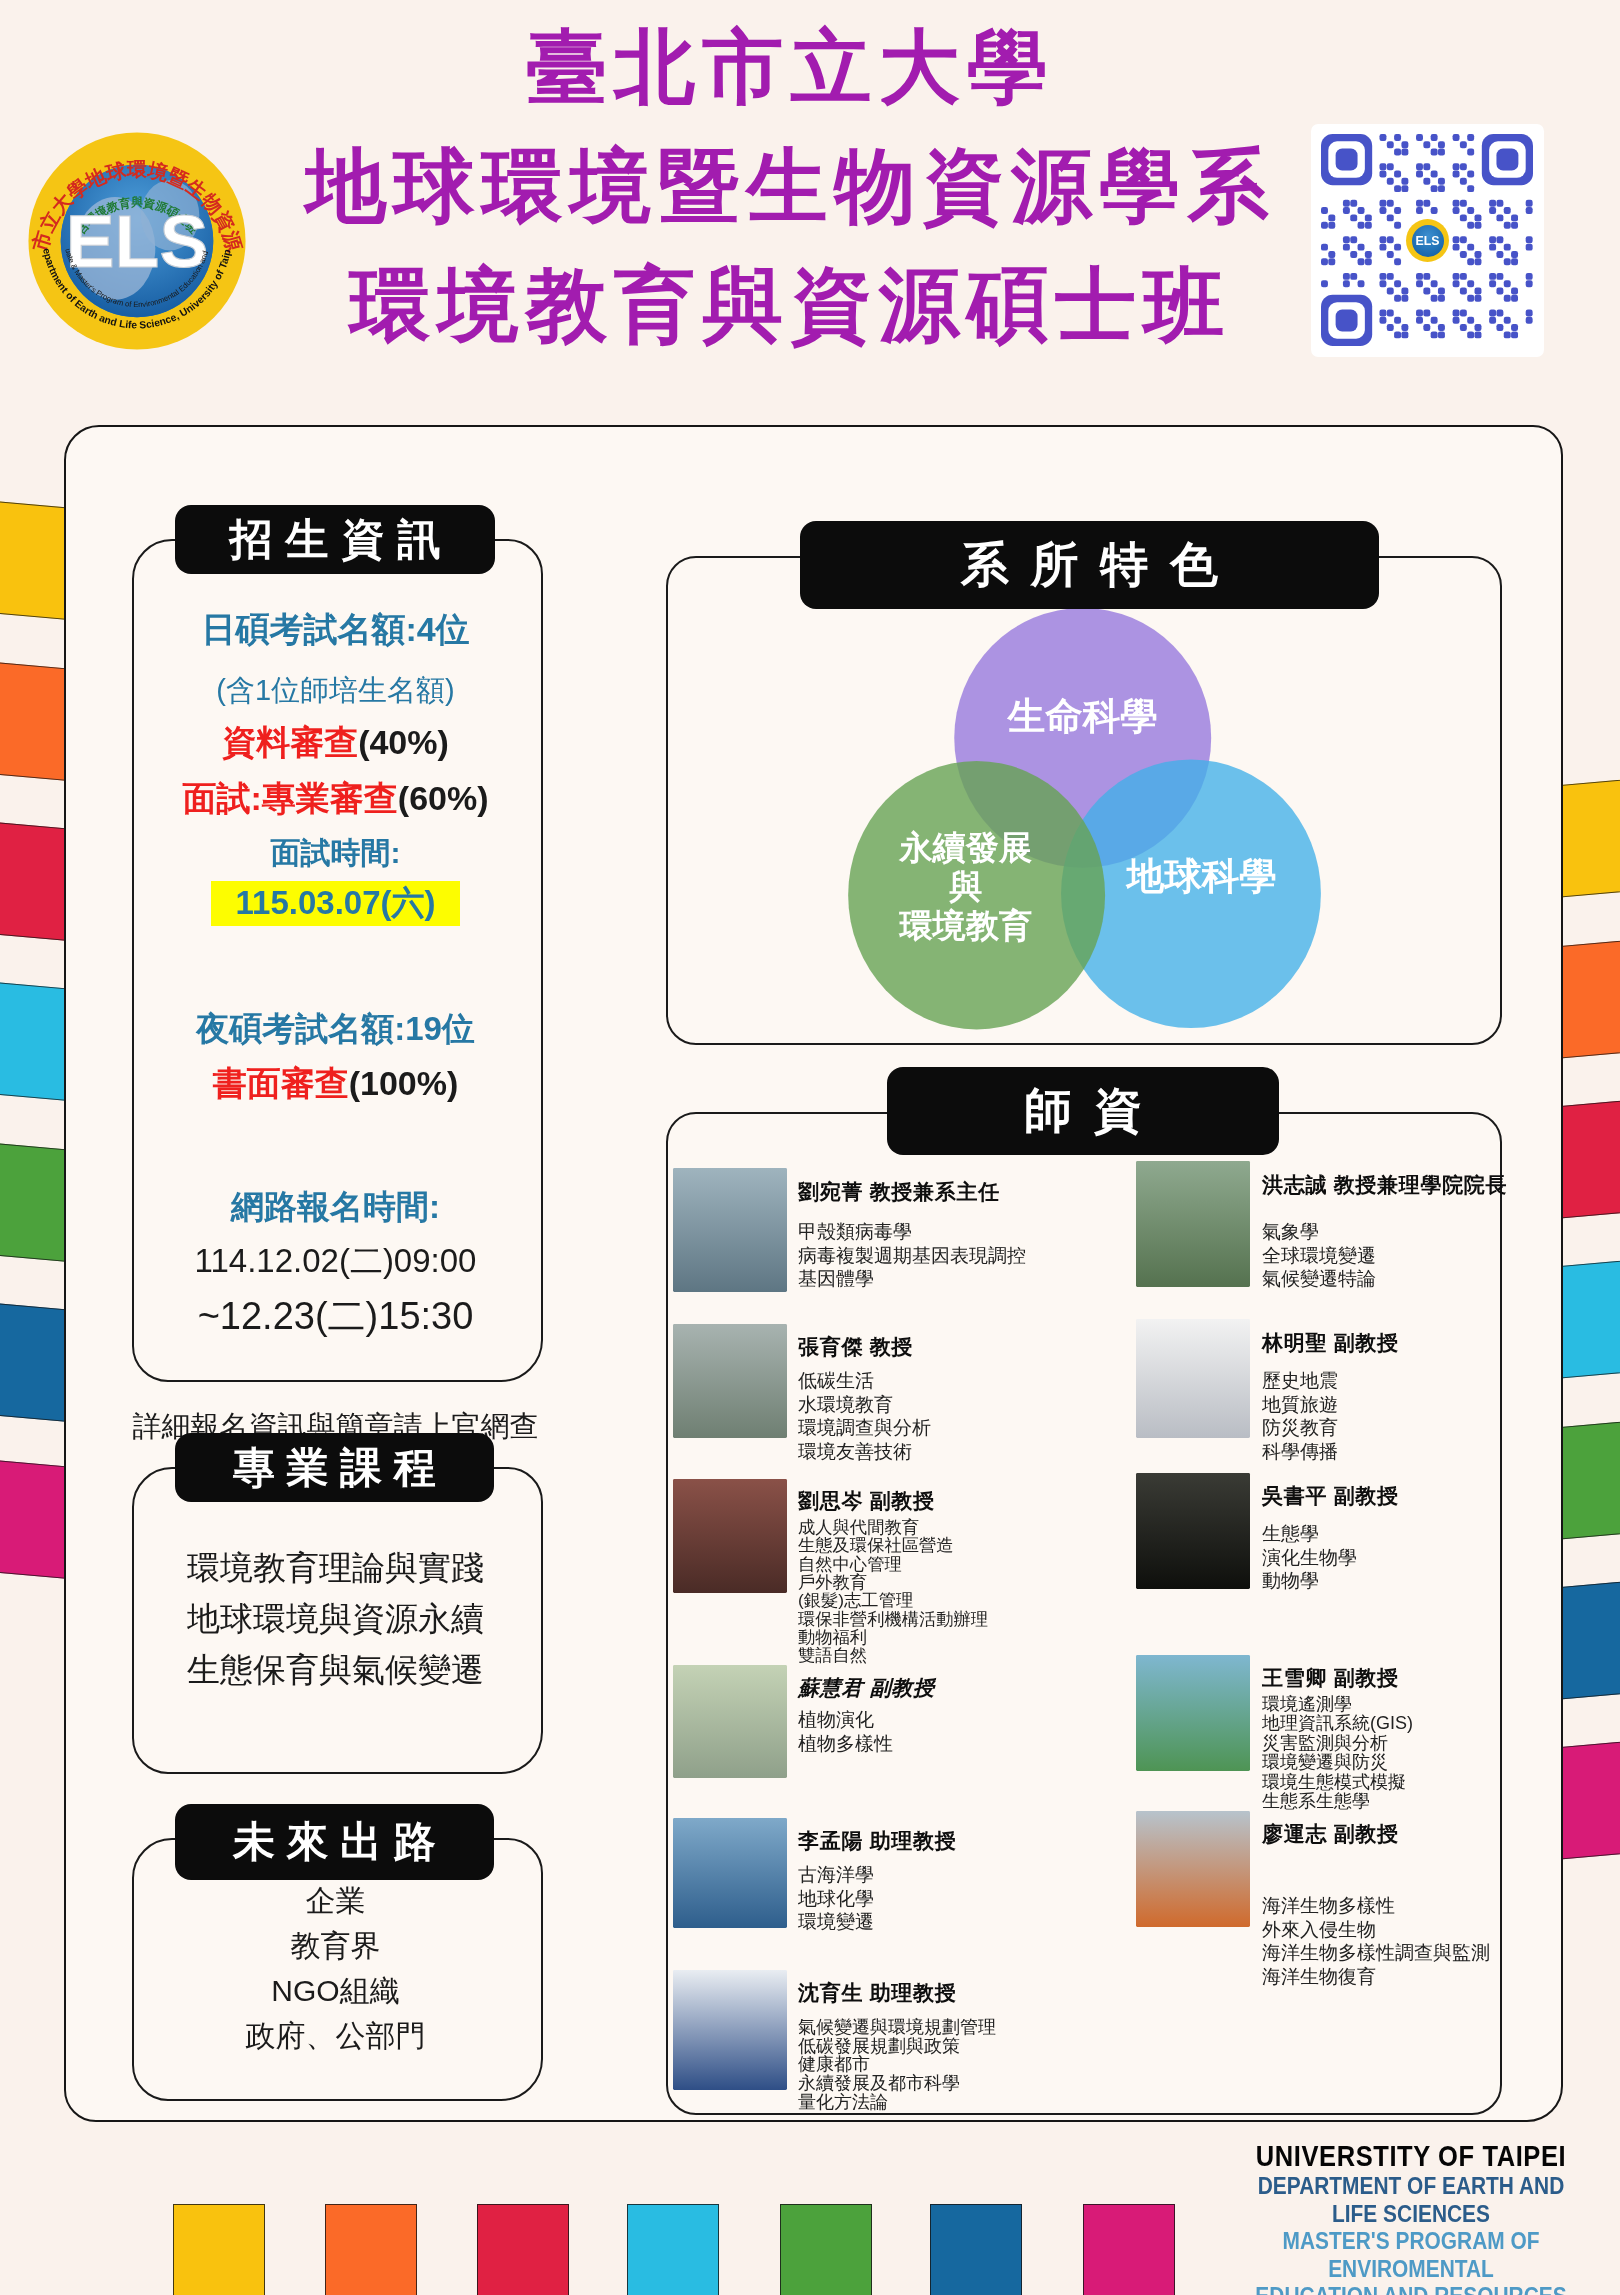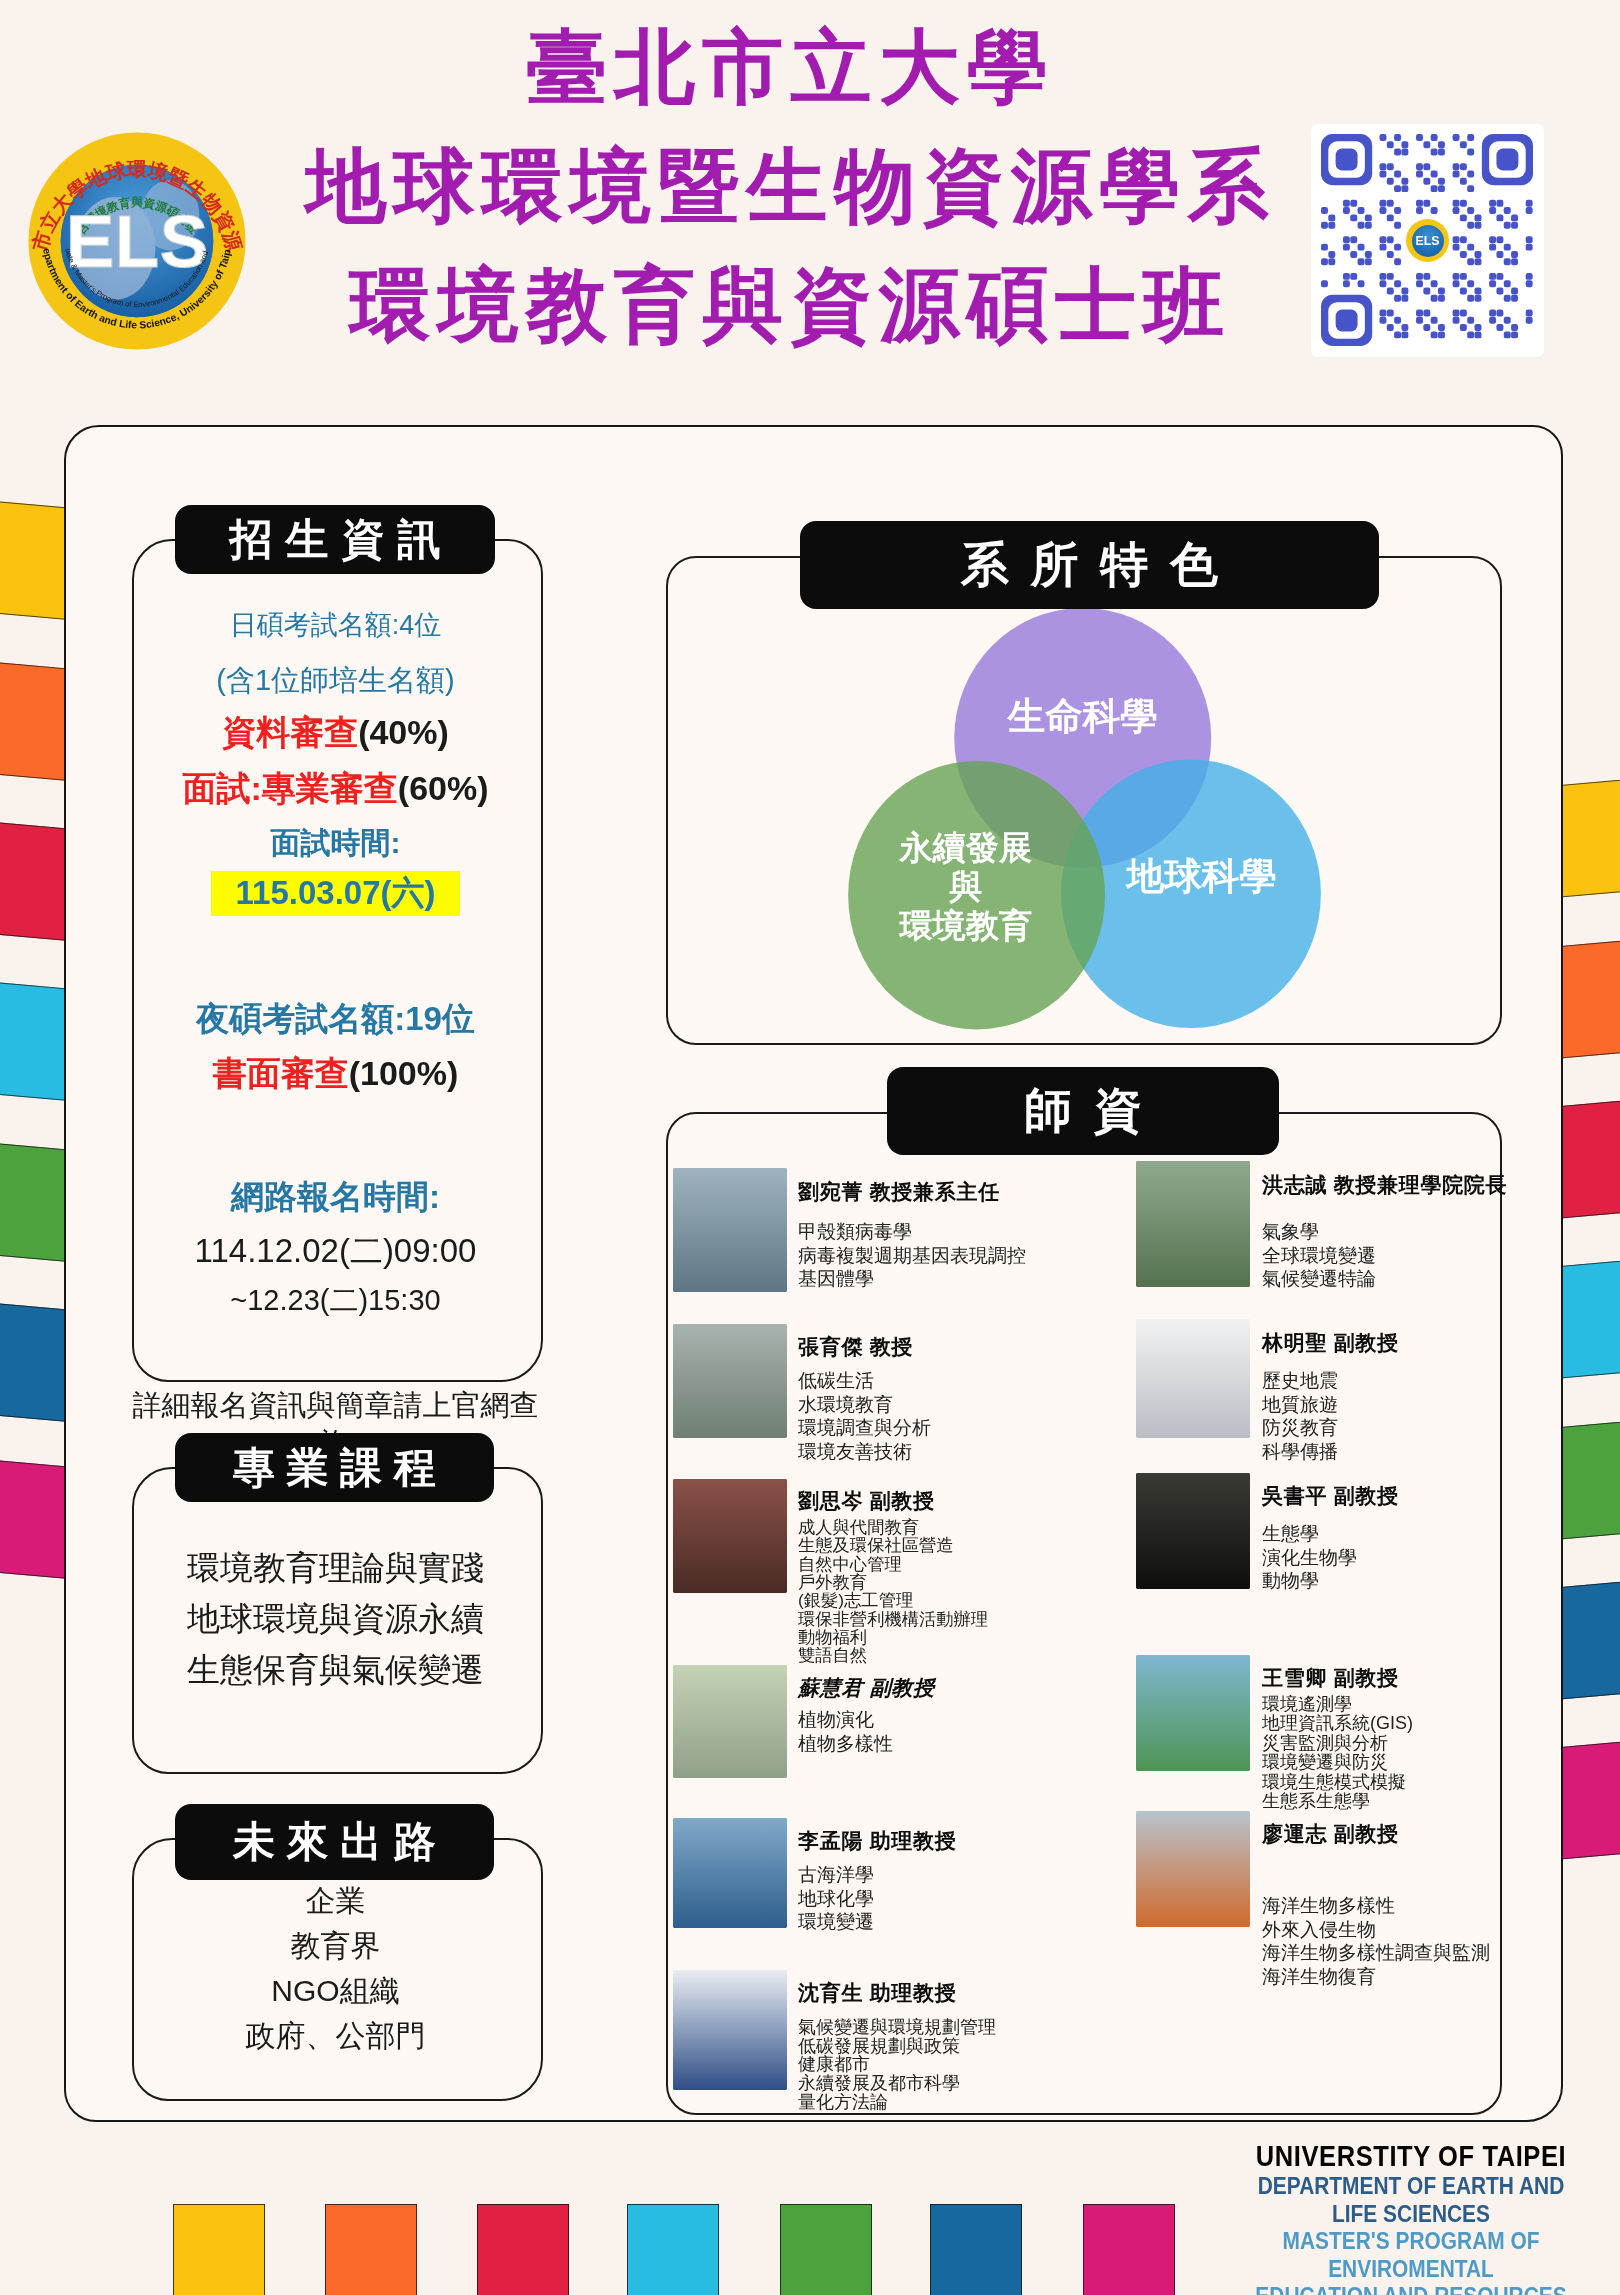--- a/index.html
+++ b/index.html
@@ -327,37 +327,37 @@
     <div class="qr-logo">
       <div class="qr-logo-inner">ELS</div>
     </div>
   </div>
 
   <div class="main-card"></div>
 
   <div class="pill" style="left:175px;top:505px;width:307px;height:69px;font-size:43px;letter-spacing:13px;padding-left:13px;">招生資訊</div>
   <div class="box" style="left:132px;top:539px;width:407px;height:839px;"></div>
   <div class="adm-body">
-    <div class="blue" style="font-size:27px;font-weight:normal;">日碩考試名額:4位</div>
+    <div class="blue" style="font-size:34px;font-weight:bold;">日碩考試名額:4位</div>
     <div class="blue" style="font-size:29px;margin-top:18px;">(含1位師培生名額)</div>
     <div style="font-size:34px;font-weight:bold;margin-top:8.7px;">
       <span class="red">資料審查</span><span class="blk">(40%)</span>
     </div>
     <div style="font-size:34px;font-weight:bold;margin-top:10px;">
       <span class="red">面試:專業審查</span><span class="blk">(60%)</span>
     </div>
     <div class="blue" style="font-size:30px;font-weight:bold;margin-top:11.6px;">面試時間:</div>
     <div class="blue hl" style="font-size:33px;font-weight:bold;margin-top:7.2px;">115.03.07(六)</div>
     <div class="blue" style="font-size:33px;font-weight:bold;margin-top:81px;">夜碩考試名額:19位</div>
     <div style="font-size:34px;font-weight:bold;margin-top:8.7px;">
       <span class="red">書面審查</span><span class="blk">(100%)</span>
     </div>
     <div class="blue" style="font-size:33px;font-weight:bold;margin-top:78px;">網路報名時間:</div>
     <div class="blk" style="font-size:33px;margin-top:8.7px;">114.12.02(二)09:00</div>
-    <div class="blk" style="font-size:29px;margin-top:7.2px;">~12.23(二)15:30</div>
+    <div class="blk" style="font-size:38px;margin-top:7.2px;">~12.23(二)15:30</div>
     <div class="blk" style="font-size:29px;margin-top:66px;line-height:1.3;">詳細報名資訊與簡章請上官網查詢</div>
   </div>
 
   <div class="pill" style="left:800px;top:521px;width:557px;height:88px;font-size:48px;letter-spacing:21.7px;padding-left:21.7px;">系所特色</div>
   <div class="box" style="left:666px;top:556px;width:832px;height:485px;border-radius:30px;"></div>
   <svg class="venn-svg" width="832" height="485" viewBox="0 0 1152 672">
     <ellipse cx="577" cy="252" rx="178" ry="180" fill="#9779DD" opacity="0.8"></ellipse>
     <ellipse cx="727" cy="468" rx="180" ry="186" fill="#41B0E8" opacity="0.78"></ellipse>
     <ellipse cx="430" cy="470" rx="178" ry="186" fill="#67A354" opacity="0.8"></ellipse>
     <text class="venn-label" x="577" y="240" font-size="52">生命科學</text>

